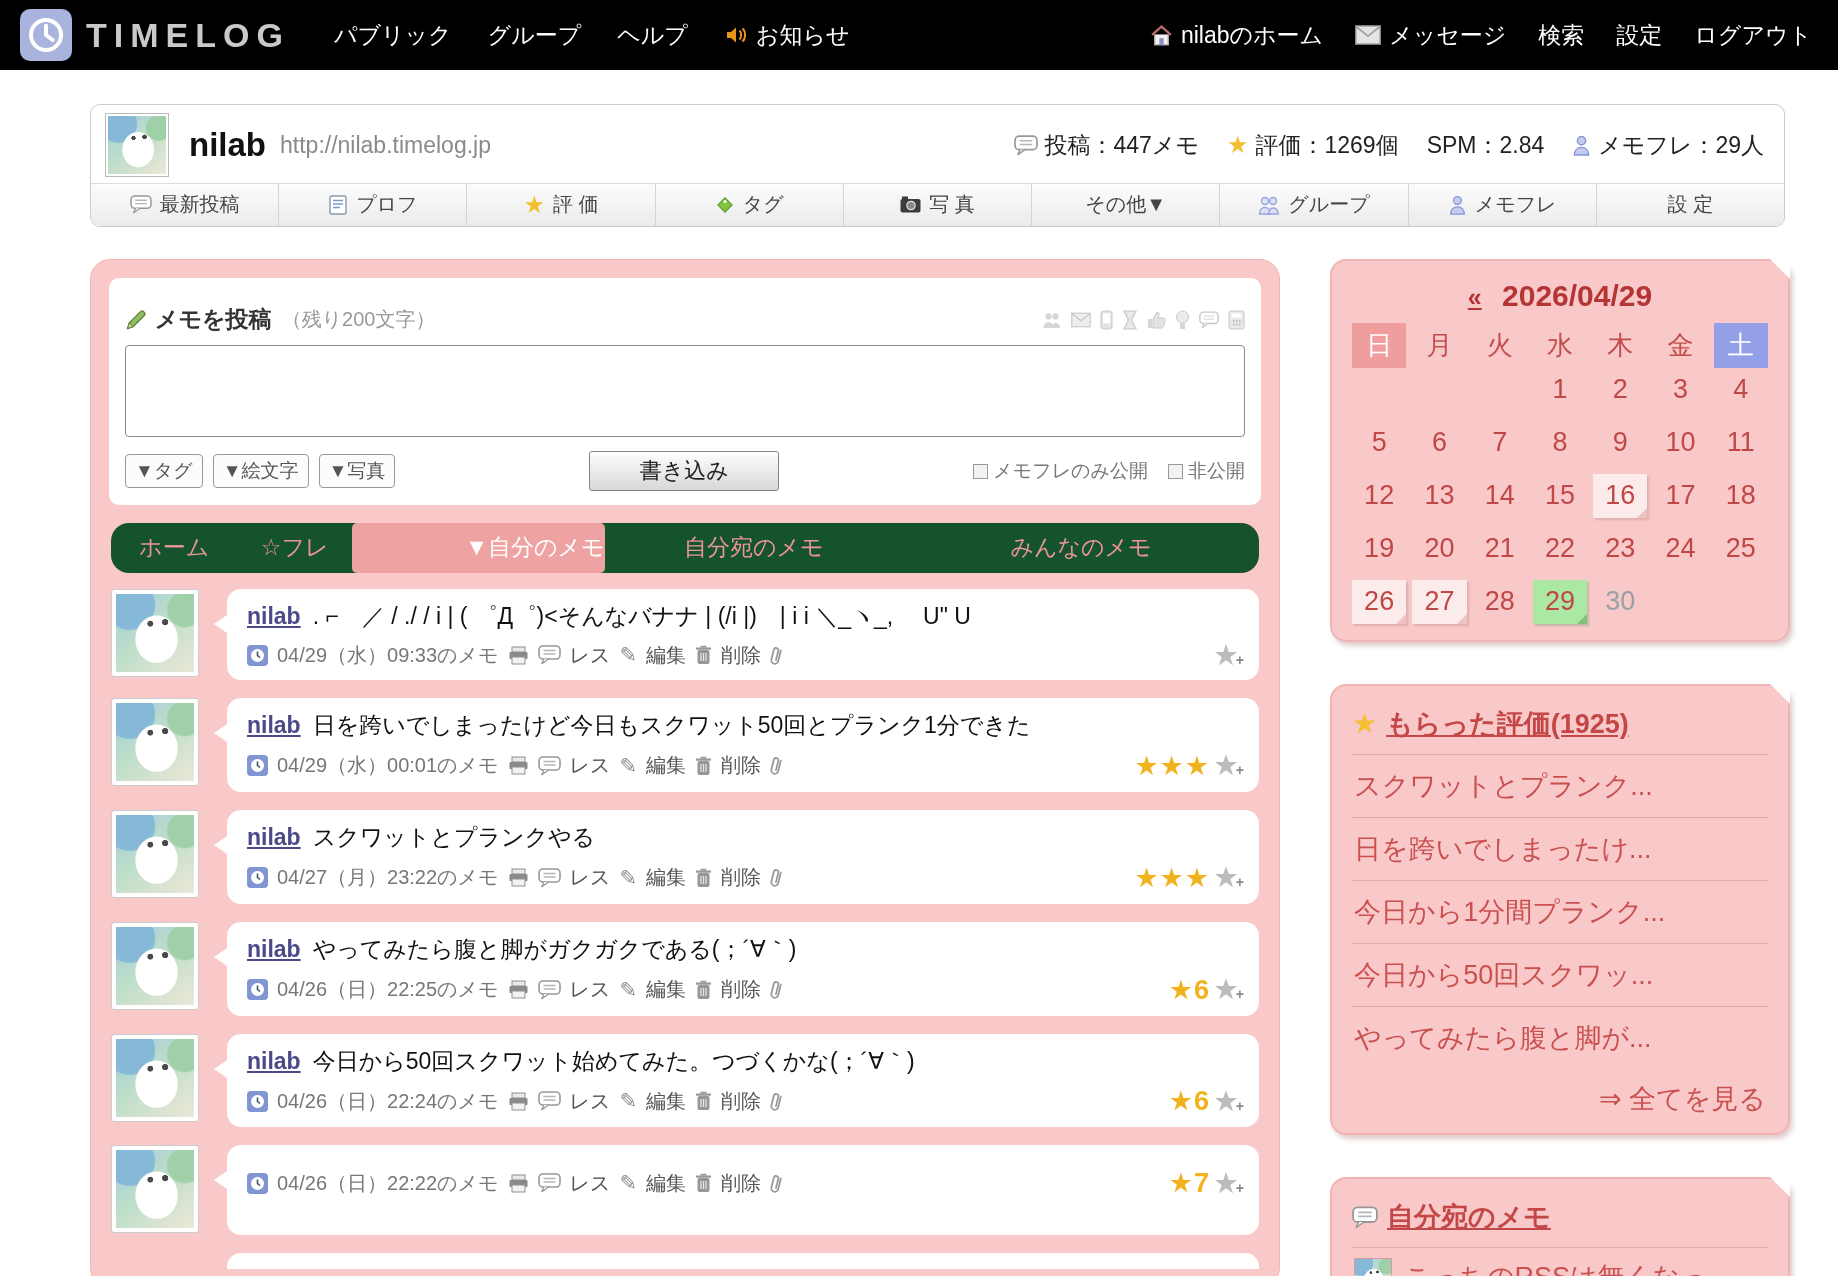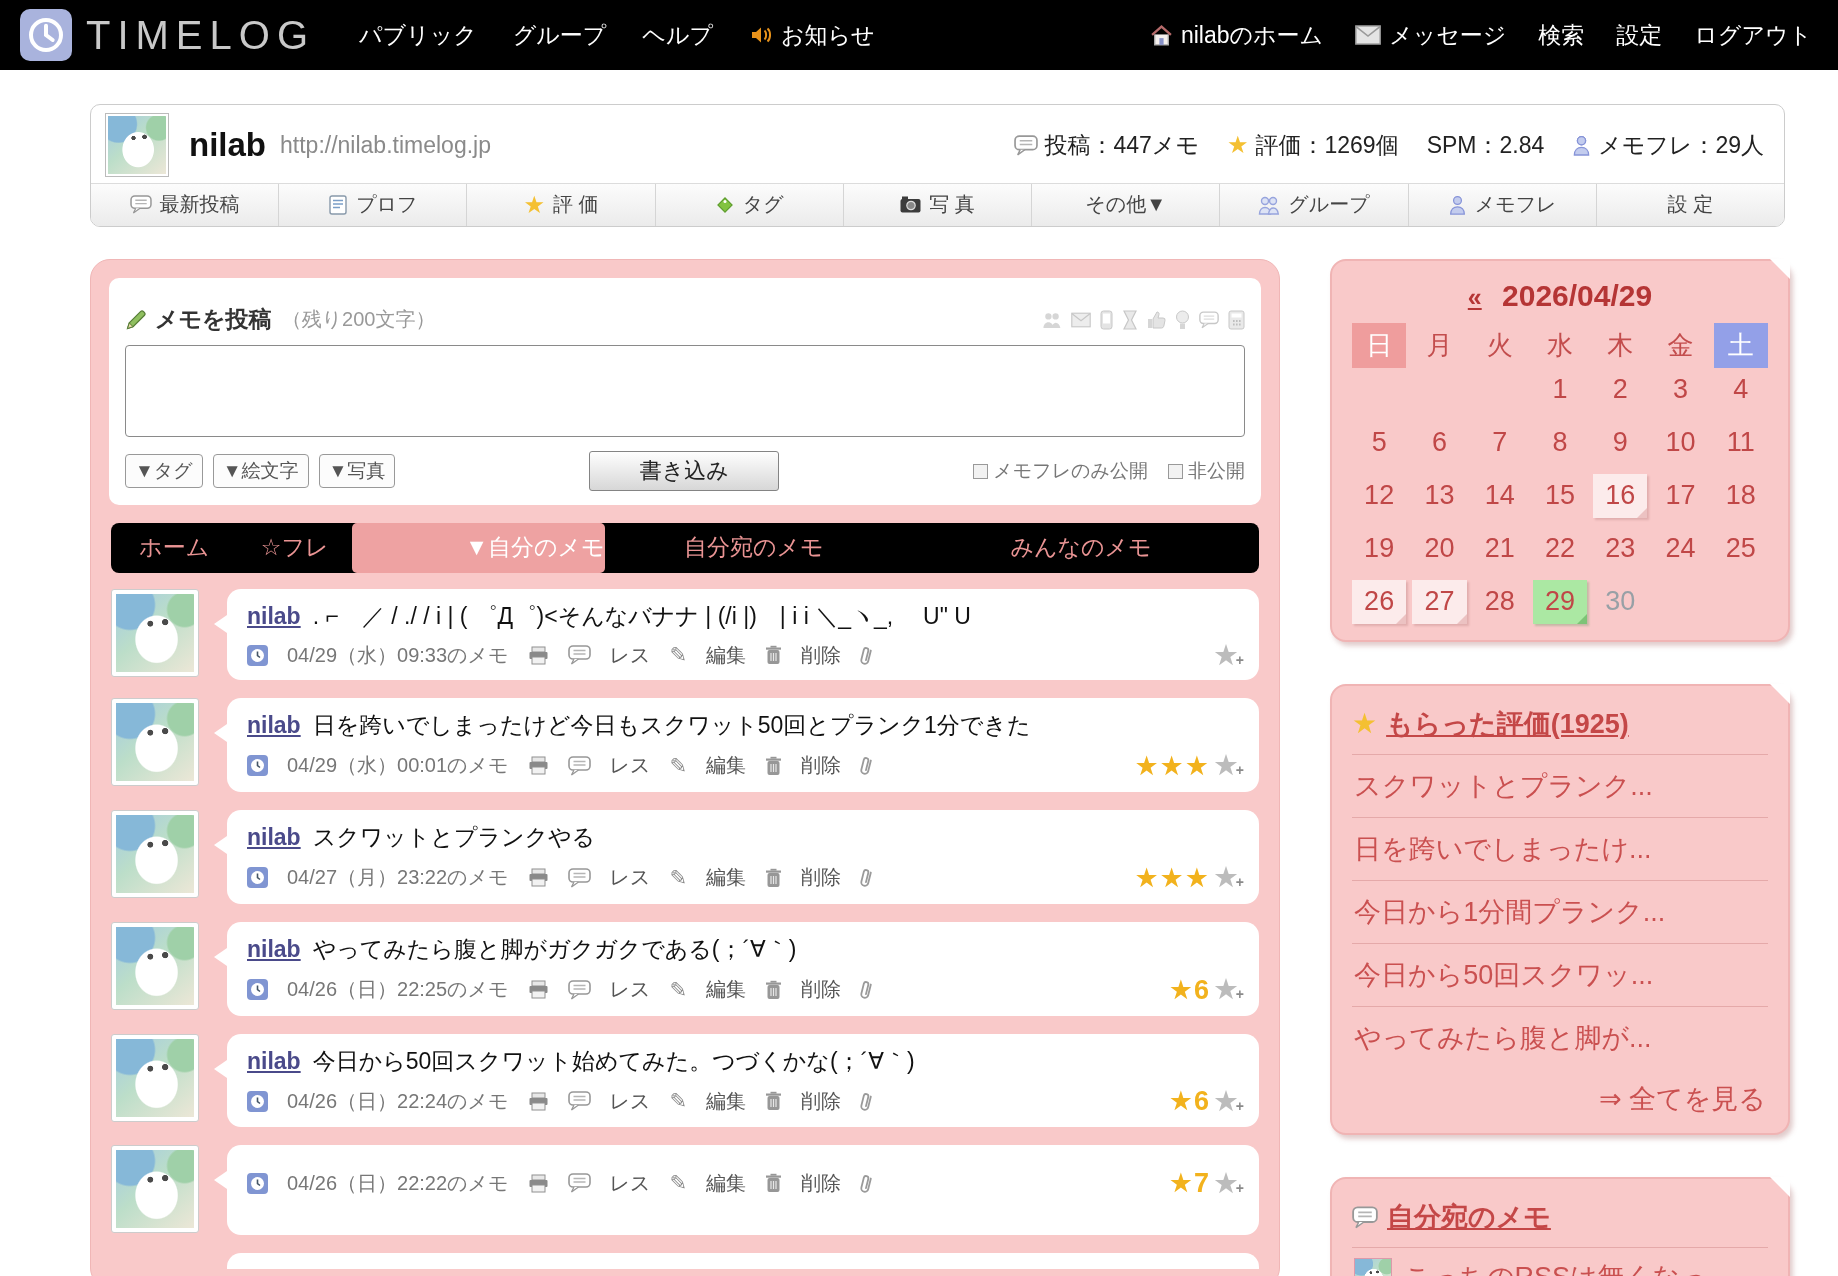--- a/index.html
+++ b/index.html
@@ -4,21 +4,21 @@
 <title>TIMELOG</title>
 <style>
   * { margin:0; padding:0; box-sizing:border-box; }
   html,body { width:1838px; height:1276px; overflow:hidden; background:#fff;
     font-family:"Liberation Sans","DejaVu Sans",sans-serif; }
   a { text-decoration:none; }
 
   
   .topbar { height:70px; background:#000; display:flex; align-items:center; padding:0 26px 0 20px; color:#fff; }
   .logo-box { width:52px; height:52px; background:#a9b3dd; border-radius:10px; display:flex; align-items:center; justify-content:center; margin-right:14px; cursor:pointer; }
-  .logo-text { color:#c9c9c9; font-size:40px; font-weight:normal; letter-spacing:7px; margin-right:44px; }
+  .logo-text { color:#c9c9c9; font-size:34px; font-weight:bold; letter-spacing:7px; margin-right:44px; }
   .top-nav { display:flex; gap:36px; font-size:23px; align-items:center; }
   .top-nav a, .top-right a { color:#fff; }
   .nav-news { display:flex; align-items:center; gap:8px; }
   .top-right { margin-left:auto; display:flex; gap:32px; align-items:center; font-size:23px; }
   .with-icon { display:flex; align-items:center; gap:8px; }
 
   
   .profile-card { width:1695px; margin:34px 0 0 90px; border:1px solid #ccc; border-radius:10px; overflow:hidden; background:#fff; }
   .profile-main { display:flex; align-items:center; padding:8px 20px 6px 14px; }
   .avatar-big { width:64px; height:64px; background:#fff; border:1px solid #bbb; padding:2px; margin-right:20px; }
@@ -54,33 +54,33 @@
   .compose-foot { display:flex; align-items:center; margin-top:10px; }
   .foot-left { display:flex; gap:10px; }
   .mini-btn { border:1px solid #999; border-radius:4px; background:#fcfcfc; color:#555; font-size:19px; padding:3px 9px; cursor:pointer; font-family:inherit; }
   .foot-center { flex:1; text-align:center; }
   .submit-btn { width:190px; height:40px; background:linear-gradient(#fefefe,#d7d7d7); border:1px solid #848484; border-radius:3px; font-size:22px; color:#222; cursor:pointer; font-family:inherit; }
   .foot-right { display:flex; gap:20px; color:#777; font-size:19px; align-items:center; }
   .cb-wrap { display:flex; align-items:center; gap:5px; cursor:pointer; }
   .checkbox { width:15px; height:15px; border:1px solid #999; background:#f2f2f2; display:inline-block; }
 
   
-  .memo-tabs { display:flex; margin:18px 2px 16px; background:#000000; border-radius:8px; font-size:23px; color:#ea9494; align-items:stretch; }
+  .memo-tabs { display:flex; margin:18px 2px 16px; background:#14532d; border-radius:18px; font-size:23px; color:#ea9494; align-items:stretch; }
   .mtab { padding:9px 0 10px; text-align:center; cursor:pointer; }
   .mtab.active { background:#eea2a2; color:#fff; font-weight:normal; border-radius:5px;text-align:right; }
   .mt1{width:11%;} .mt2{width:10%;} .mt3{width:22%;} .mt4{width:26%;} .mt5{width:31%;}
 
   
   .memo-row { display:flex; margin:0 2px 18px; }
   .memo-avatar { width:88px; height:88px; background:#fff; border:1px solid #ccc; padding:4px; border-radius:3px; margin-right:28px; flex:none; cursor:pointer; }
   .memo-bubble { flex:1; background:#fff; border-radius:14px; padding:13px 20px 10px; position:relative; min-height:90px; }
   .memo-bubble::before { content:""; position:absolute; left:-13px; top:26px; border:9px solid transparent; border-right:13px solid #fff; border-left:none; }
   .memo-line1 { font-size:23px; color:#111; line-height:1.3; }
   .memo-user { color:#4a4a8a; font-weight:bold; text-decoration:underline; margin-right:12px; }
-  .memo-footer { display:flex; align-items:center; margin-top:9px; color:#777; font-size:20px; gap:19px; }
+  .memo-footer { display:flex; align-items:center; margin-top:9px; color:#777; font-size:20px; gap:9px; }
   .memo-footer .icon { line-height:0; }
   .faction { color:#555; }
   .i-pencil { color:#8a8a8a; font-size:21px; line-height:1; }
   .i-clip { transform:rotate(14deg); }
   .memo-stars { margin-left:auto; display:flex; align-items:center; }
   .gold { color:#f2b21d; font-weight:bold; font-size:27px; letter-spacing:1px; }
   .gray-star { color:#bcbcbc; font-size:29px; position:relative; margin-left:3px; line-height:1; cursor:pointer; }
   .gray-star .plus { position:absolute; right:-5px; bottom:3px; font-size:14px; color:#8a8a8a; font-weight:bold; }
   .partial-bubble { height:16px; background:#fff; border-radius:14px 14px 0 0; margin:0 2px 0 118px; }
 

